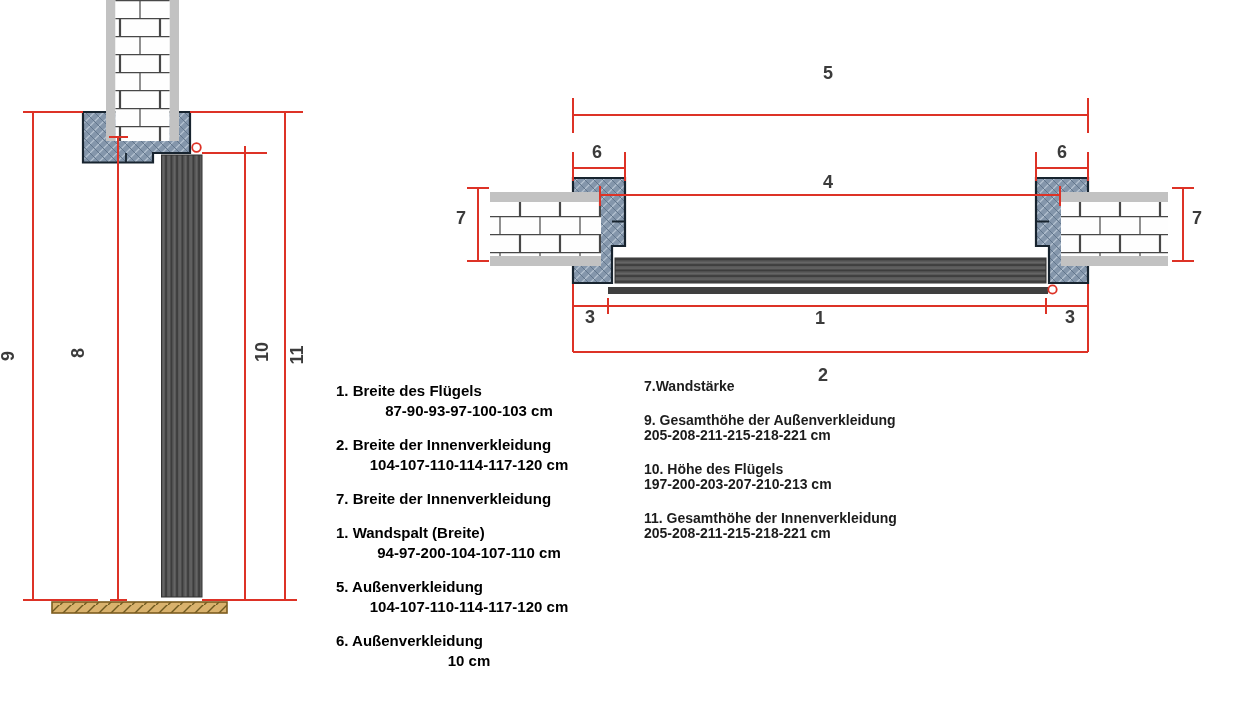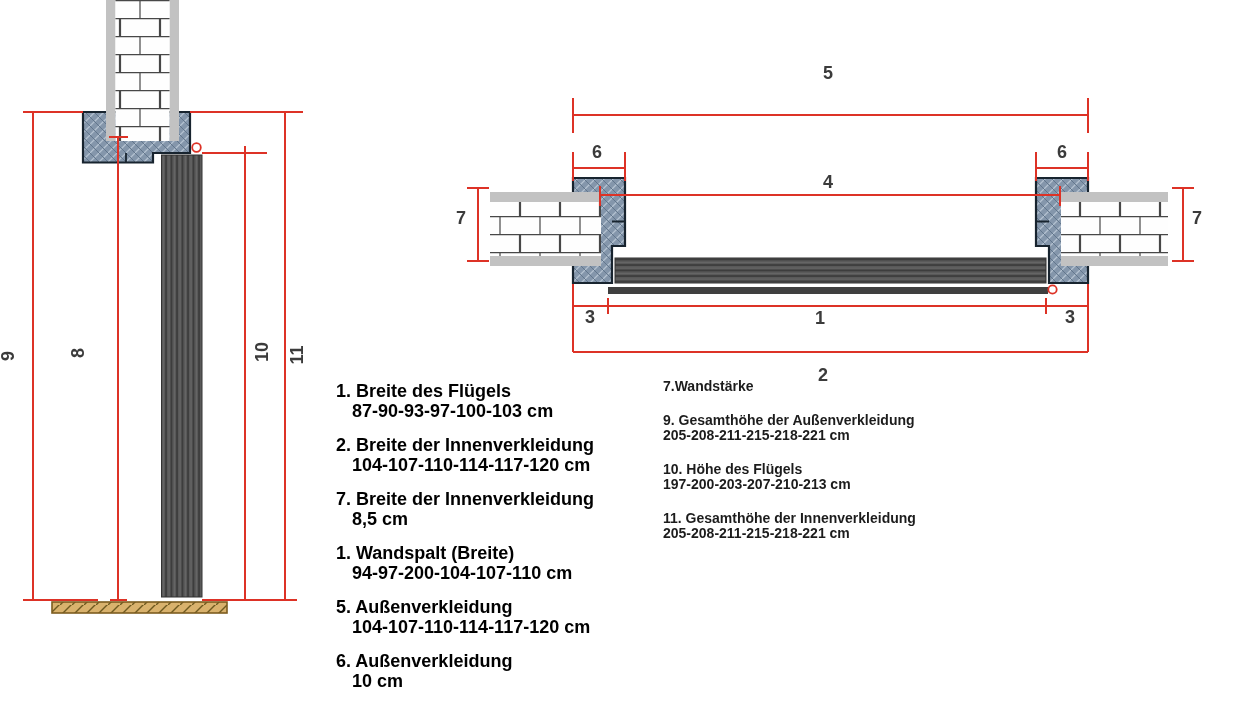--- a/index.html
+++ b/index.html
@@ -1,24 +1,24 @@
 <!DOCTYPE html>
 <html><head>
 <meta charset="utf-8">
 <style>
   html,body{margin:0;padding:0;background:#ffffff;}
   .stage{position:relative;width:1242px;height:714px;background:#fff;overflow:hidden;
          font-family:"Liberation Sans",sans-serif;}
   .drawing-layer{position:absolute;left:0;top:0;width:1242px;height:714px;}
   .legend{position:absolute;color:#000;}
-  .legend-left{left:336px;top:381px;width:250px;font-size:18px;font-weight:700;}
+  .legend-left{left:336px;top:381px;width:250px;font-size:15px;font-weight:700;}
   .legend-left .item{margin-bottom:14px;}
   .legend-left .t{line-height:20px;white-space:nowrap;}
-  .legend-left .v{line-height:20px;padding-left:16px;white-space:nowrap;}
-  .legend-right{left:663px;top:379px;width:280px;font-size:14px;font-weight:700;color:#1c1c1c;}
+  .legend-left .v{line-height:20px;padding-left:16px;white-space:nowrap;text-align:center;}
+  .legend-right{left:644px;top:379px;width:280px;font-size:14px;font-weight:700;color:#1c1c1c;}
   .legend-right .item{margin-bottom:19px;}
   .legend-right .t{line-height:15px;white-space:nowrap;}
   .legend-right .v{line-height:15px;white-space:nowrap;}
   .dimnum{font-family:"Liberation Sans",sans-serif;font-size:18px;font-weight:600;fill:#3b3b3b;}
 </style>
 </head>
 <body>
 
 <div class="stage">
 
@@ -128,21 +128,20 @@
     <div class="item">
       <div class="t">1. Breite des Flügels</div>
       <div class="v">87-90-93-97-100-103 cm</div>
     </div>
     <div class="item">
       <div class="t">2. Breite der Innenverkleidung</div>
       <div class="v">104-107-110-114-117-120 cm</div>
     </div>
     <div class="item">
       <div class="t">7. Breite der Innenverkleidung</div>
-      <div class="v">8,5 cm</div>
     </div>
     <div class="item">
       <div class="t">1. Wandspalt (Breite)</div>
       <div class="v">94-97-200-104-107-110 cm</div>
     </div>
     <div class="item">
       <div class="t">5. Außenverkleidung</div>
       <div class="v">104-107-110-114-117-120 cm</div>
     </div>
     <div class="item">

